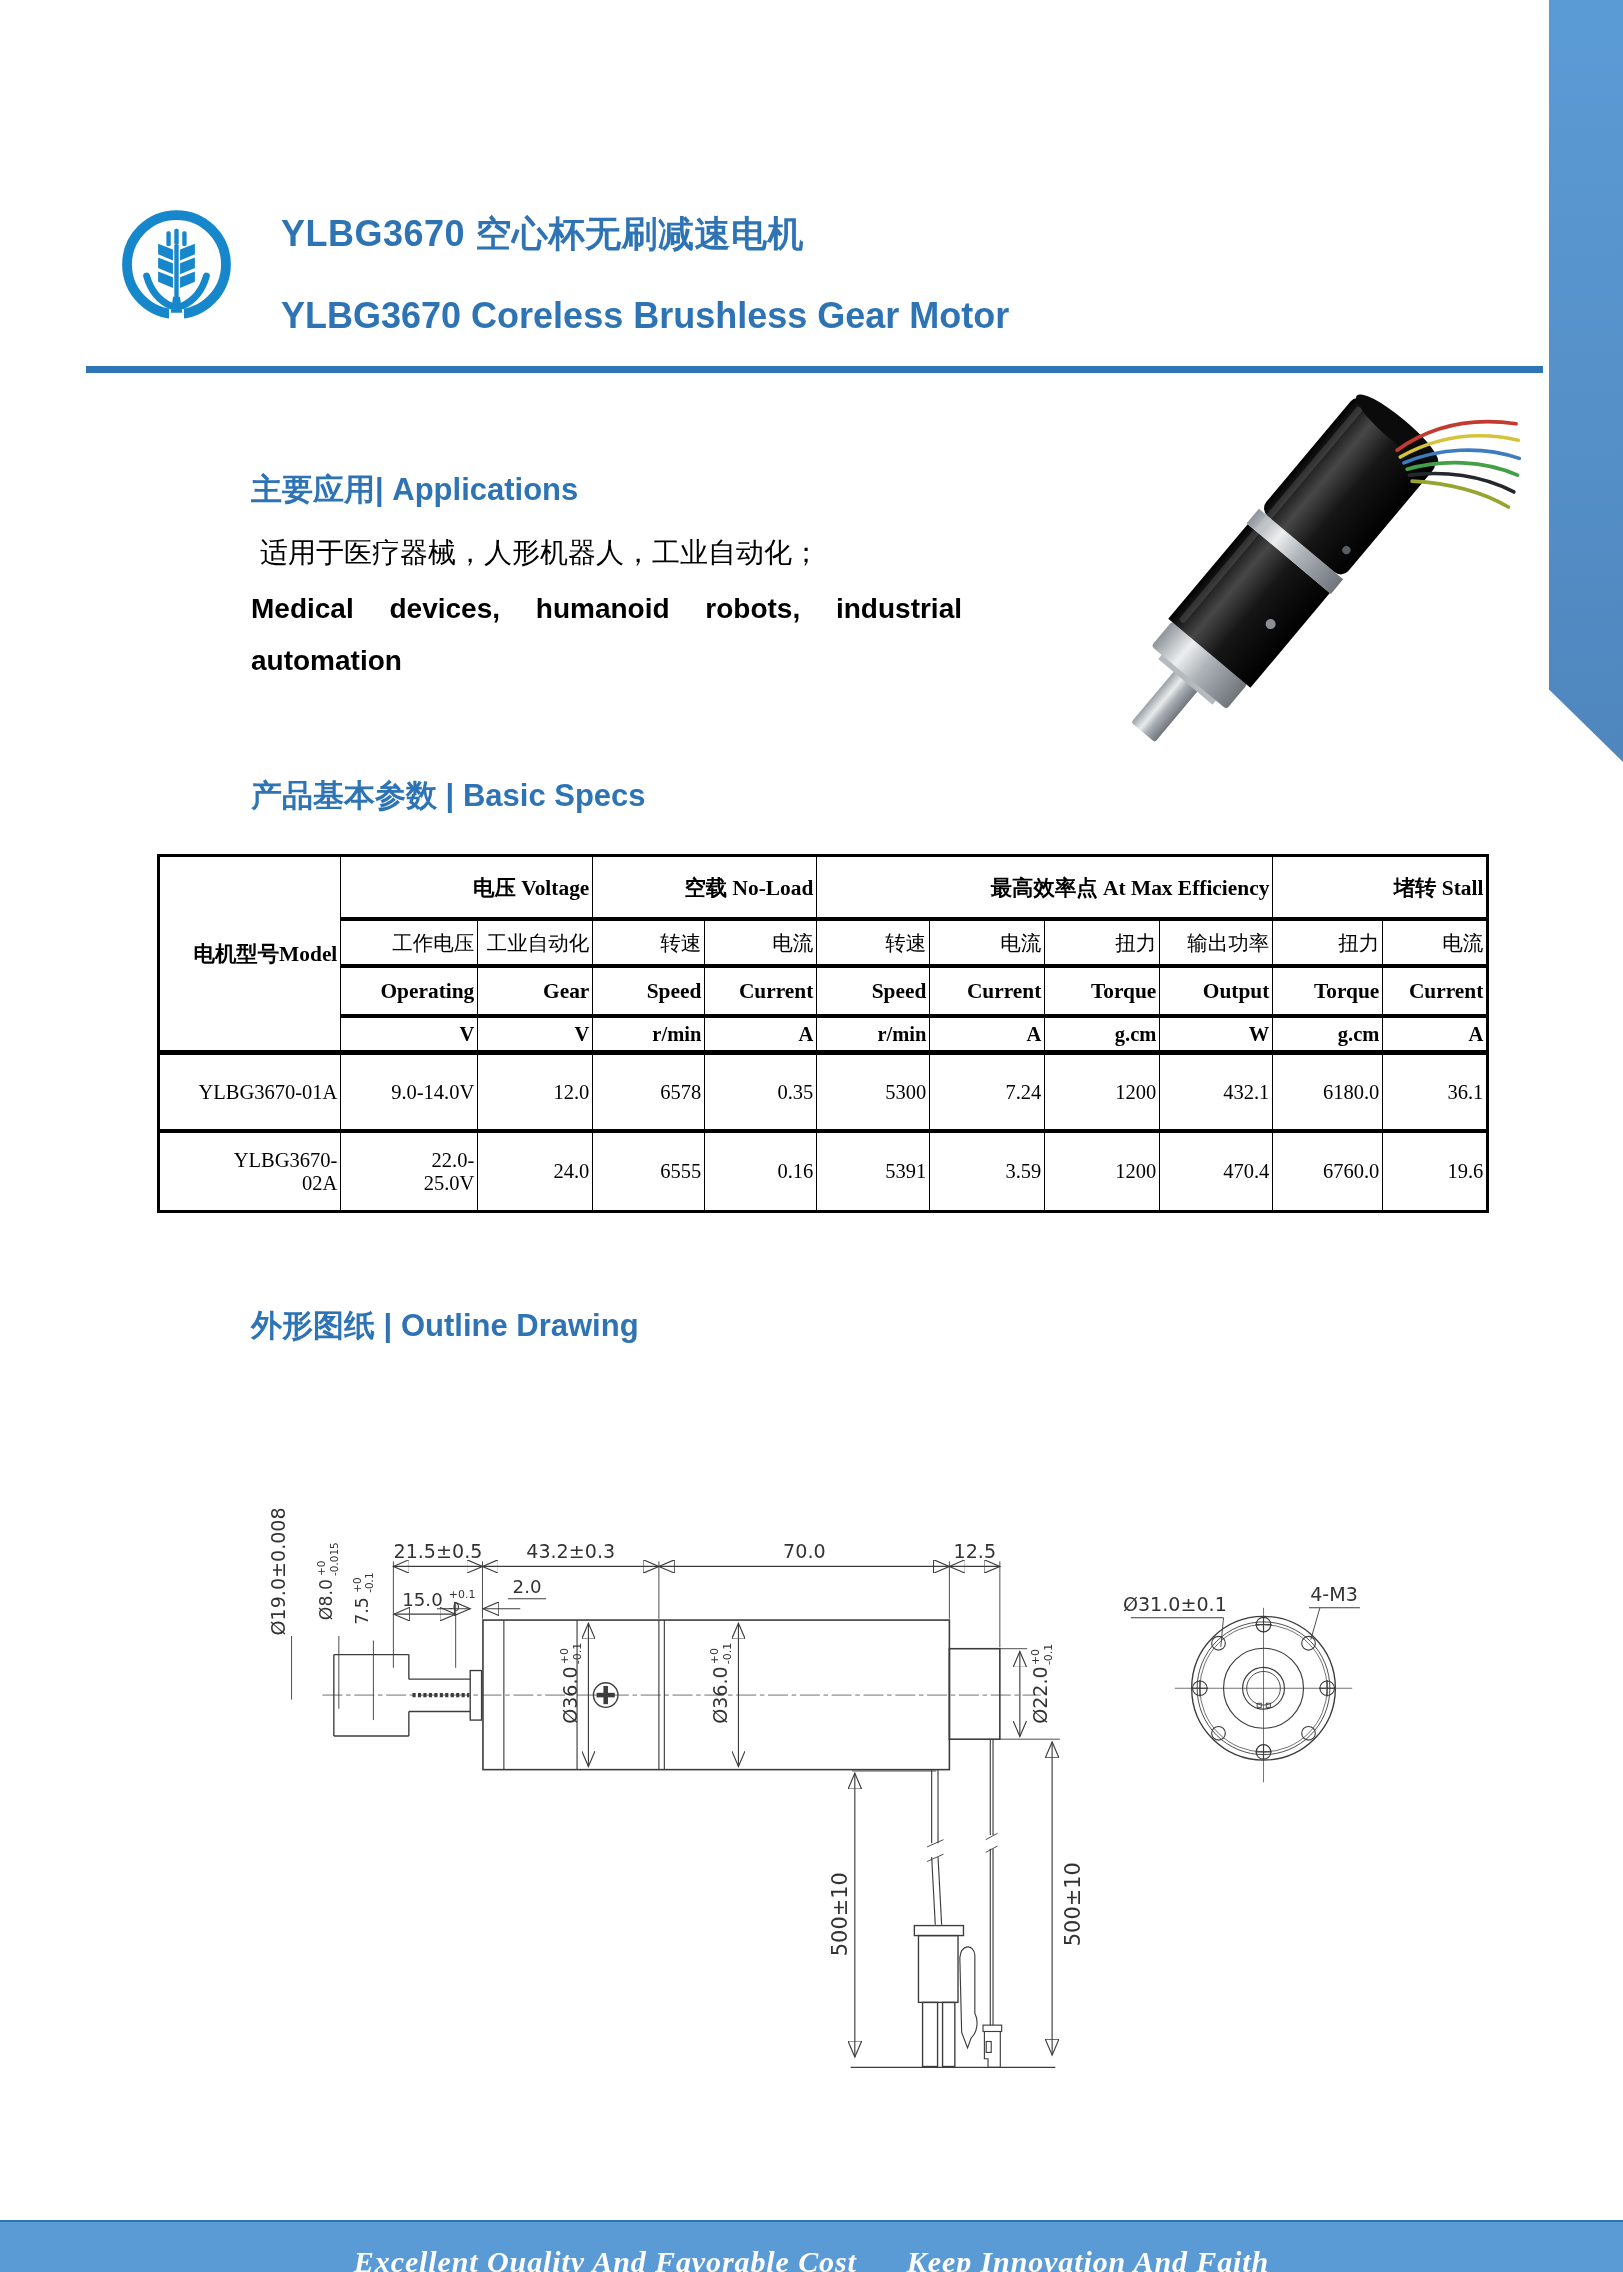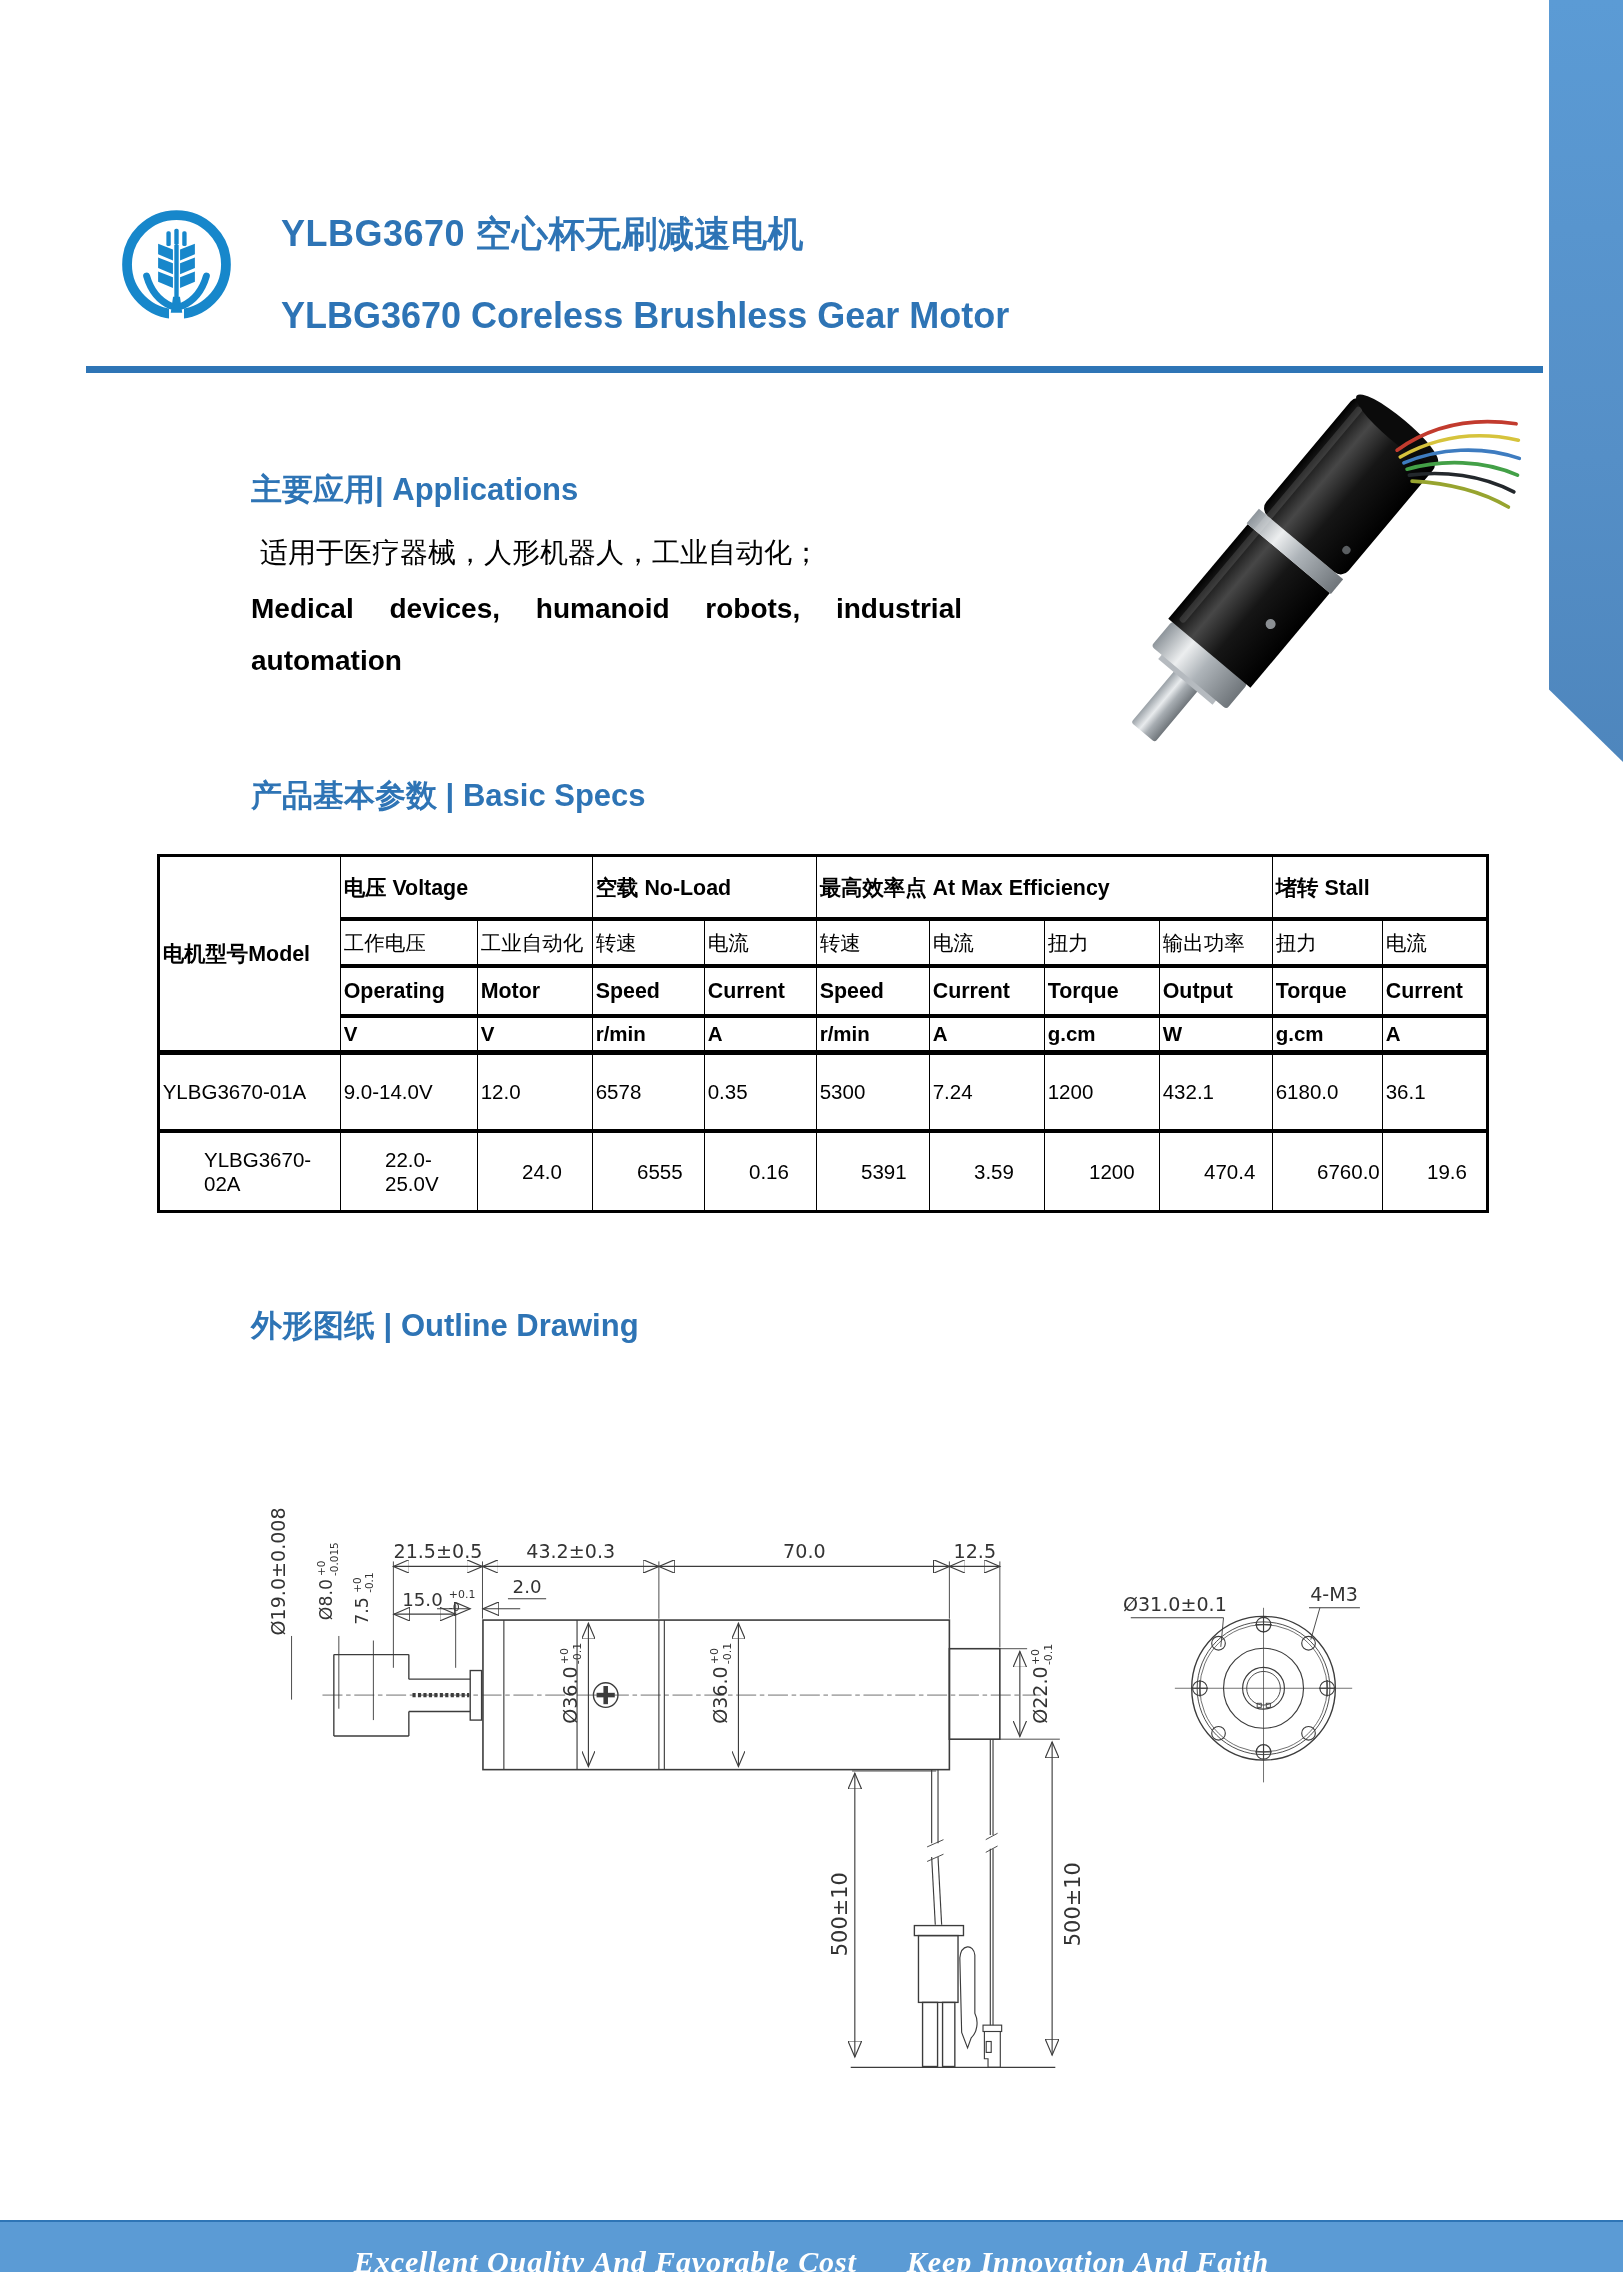--- a/index.html
+++ b/index.html
@@ -28,22 +28,22 @@
   .h-specs{left:251px;top:775px;}
   .h-outline{left:251px;top:1305px;}
 
   .apps-cn{left:260px;top:534px;font-size:28px;color:#000;white-space:nowrap;}
   .apps-en{left:251px;top:583px;width:711px;font-size:28px;font-weight:bold;color:#000;
            text-align:justify;line-height:1.85;}
 
   
   .spec-table{left:157px;top:854px;width:1329px;border-collapse:collapse;table-layout:fixed;}
   .spec-table td{
-    border:1.8px solid #000;text-align:left;vertical-align:middle;
-    font-size:20.5px;color:#000;padding:0 2.7px;overflow:hidden;
+    border:1.8px solid #000;text-align:right;vertical-align:middle;
+    font-size:20.5px;color:#000;padding:0 2.7px;overflow:hidden;font-family:Liberation Serif, serif;
   }
   .spec-table{border:3.2px solid #000;}
   tr.r-group td{height:60px;font-size:21.4px;font-weight:bold;}
   tr.r-cn td{height:43px;font-size:20.5px;border-top-width:4.1px;}
   tr.r-en td{height:46px;font-size:21.4px;font-weight:bold;border-top-width:4.1px;}
   tr.r-units td{height:32px;font-size:20.5px;font-weight:bold;border-top-width:4.1px;}
   tr.r-data1 td{height:74px;border-top-width:5px;}
   tr.r-data2 td{height:77px;border-top-width:4.1px;padding-left:44px;}
   td.model-h{font-size:21.4px;font-weight:bold;margin-left:22px;}
 
@@ -170,21 +170,21 @@
     <td>电流</td>
     <td>转速</td>
     <td>电流</td>
     <td>扭力</td>
     <td>输出功率</td>
     <td>扭力</td>
     <td>电流</td>
   </tr>
   <tr class="r-en">
     <td>Operating</td>
-    <td>Motor</td>
+    <td>Gear</td>
     <td>Speed</td>
     <td>Current</td>
     <td>Speed</td>
     <td>Current</td>
     <td>Torque</td>
     <td>Output</td>
     <td>Torque</td>
     <td>Current</td>
   </tr>
   <tr class="r-units">

